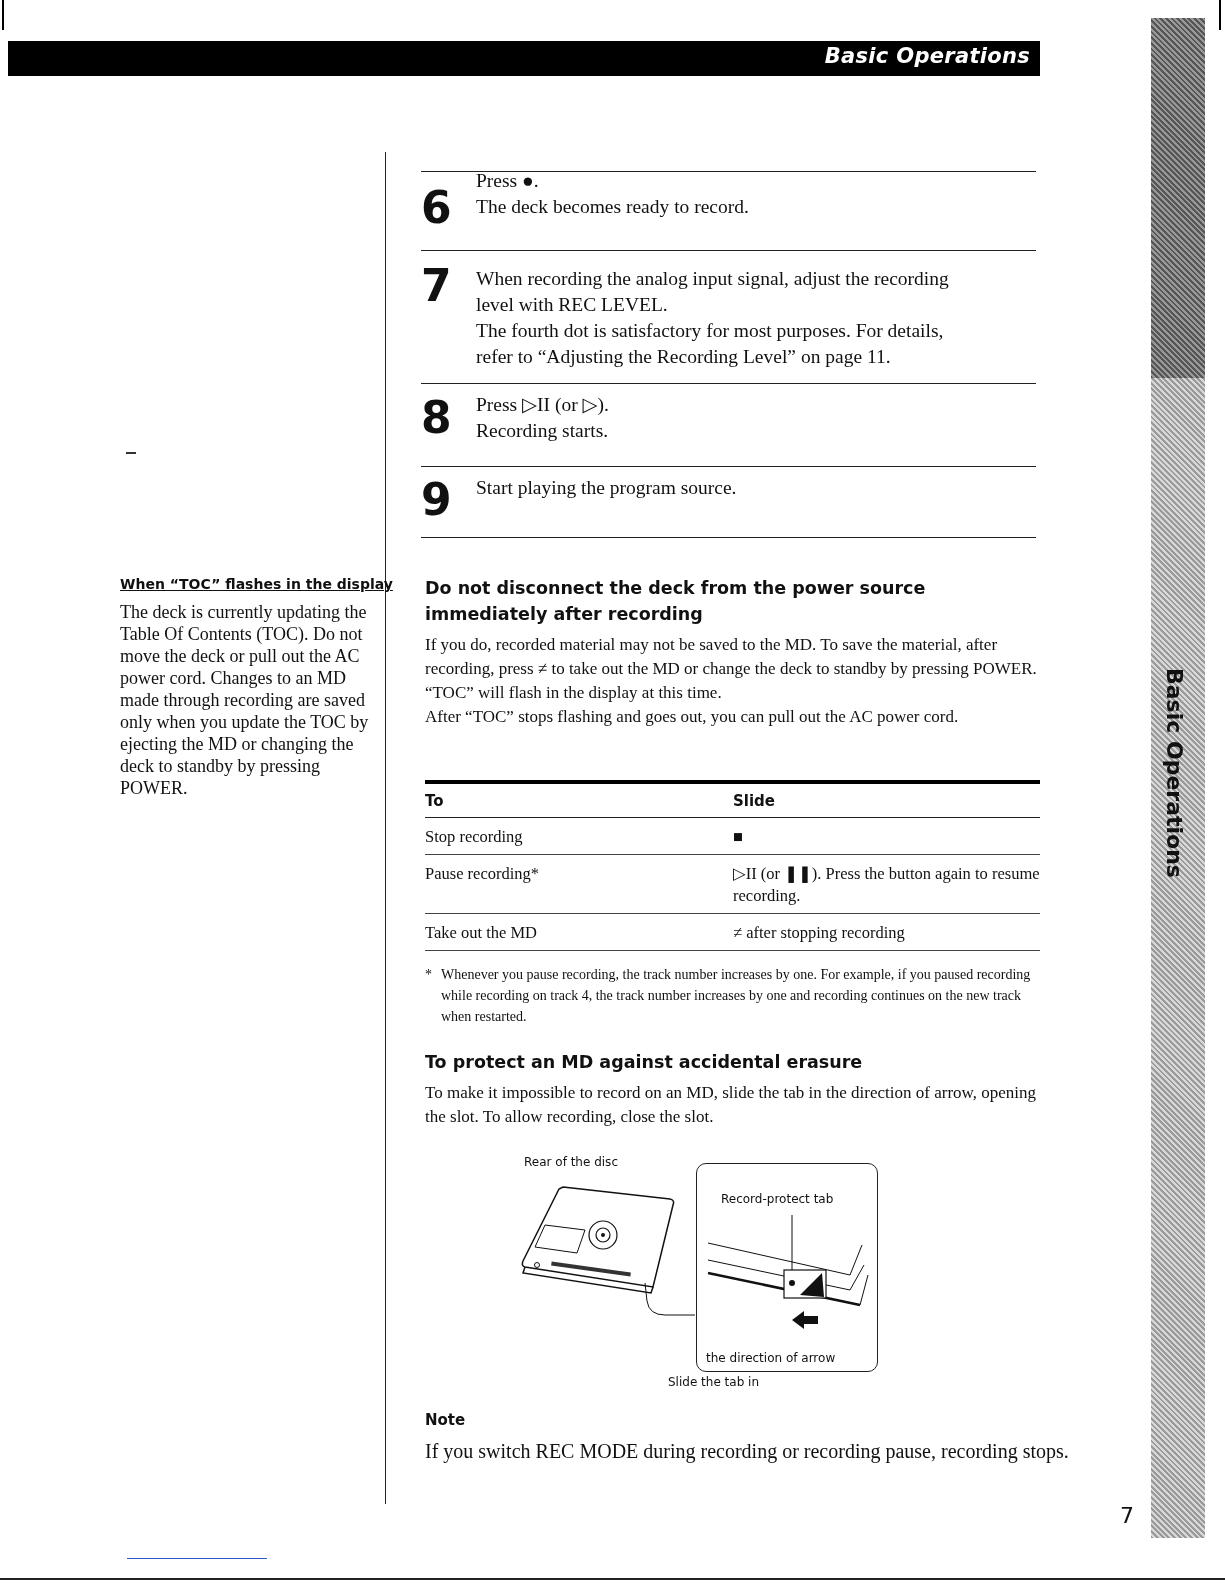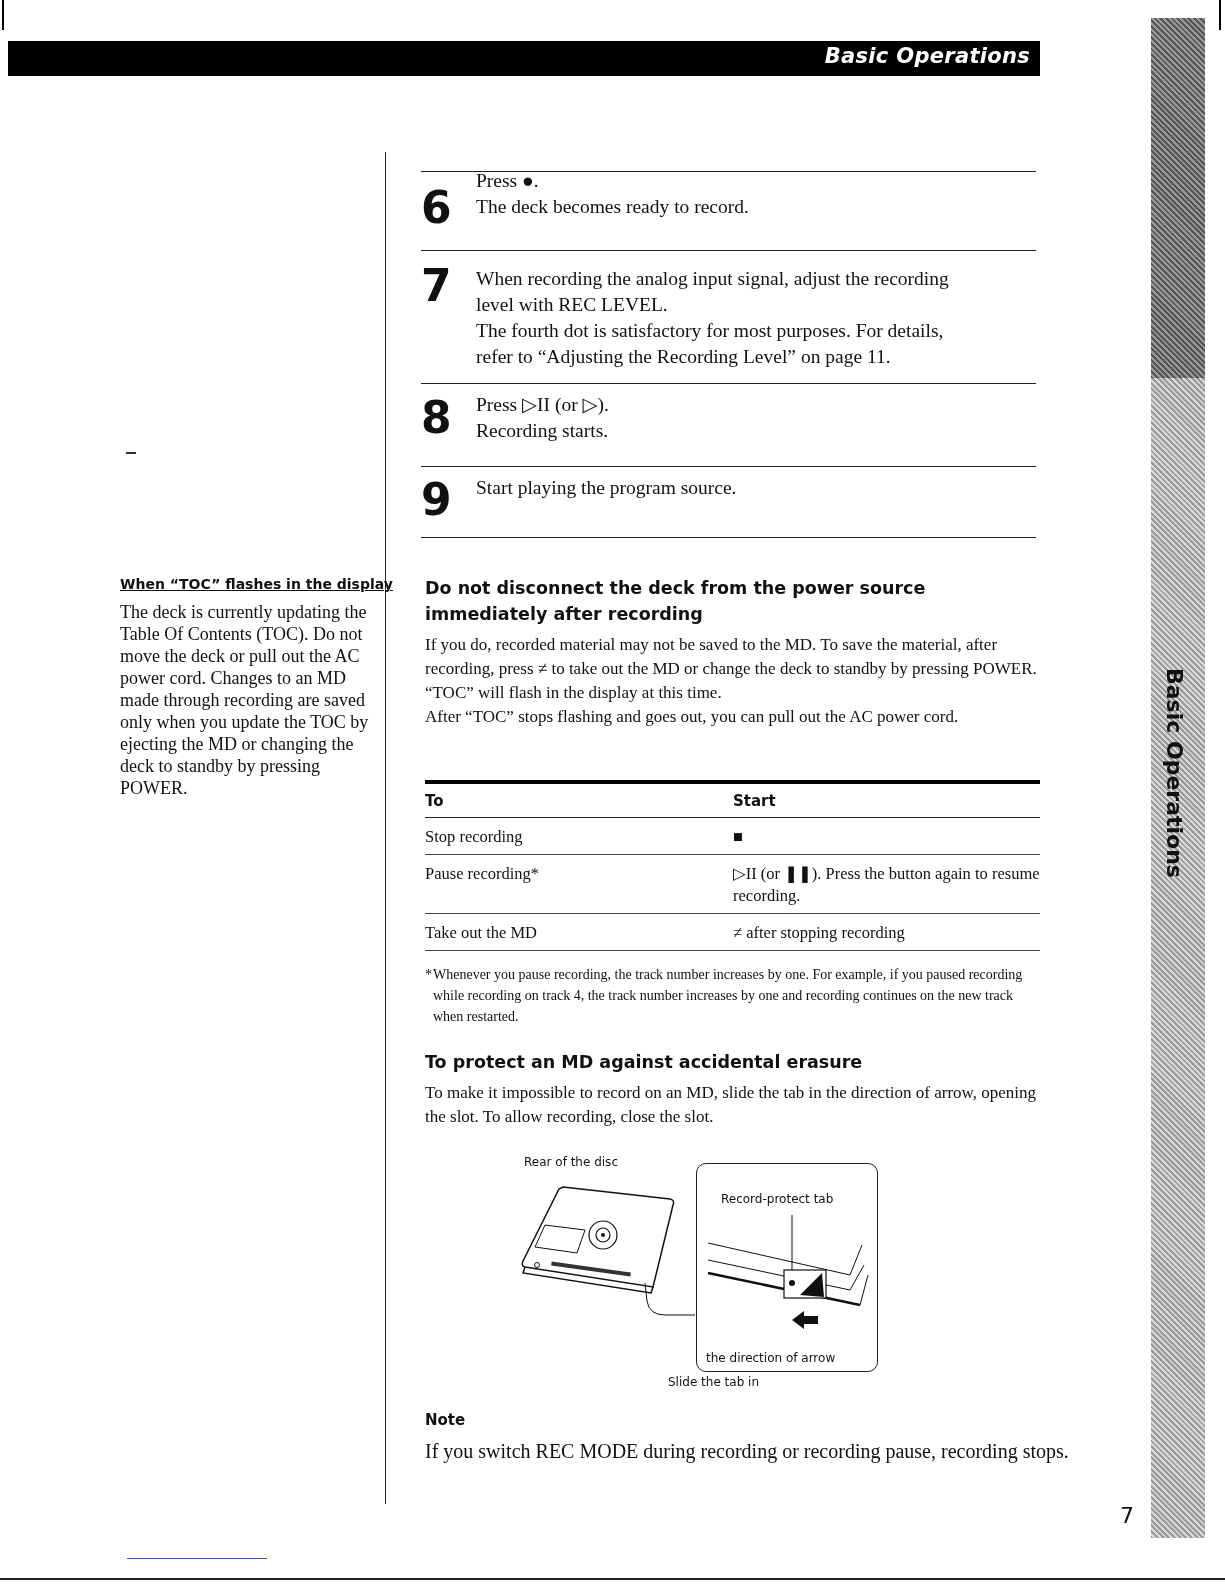--- a/index.html
+++ b/index.html
@@ -40,21 +40,21 @@
   .body-text { left: 425px; font-size: 17px; line-height: 24px; width: 615px; }
 
   
   .tbl { left: 425px; top: 780px; width: 615px; border-collapse: collapse; font-size: 16.5px; }
   .tbl th { text-align: left; font-family: "DejaVu Sans", sans-serif; font-weight: bold; font-size: 15px; padding: 8px 0 7px 0; border-top: 4px solid #000; border-bottom: 1px solid #222; }
   .tbl td { vertical-align: top; padding: 8px 0 6px 0; border-bottom: 1px solid #444; line-height: 22px; }
   .tbl td.c1, .tbl th.c1 { width: 308px; }
 
   .footnote { left: 425px; top: 964px; width: 615px; font-size: 14px; line-height: 21px; }
   .footnote-star { position: absolute; left: 0; top: 0; }
-  .footnote-text { margin-left: 8px; font-family: Liberation Serif, serif; }
+  .footnote-text { margin-left: 16px; font-family: Liberation Serif, serif; }
 
   
   .illus-label { font-family: "DejaVu Sans", sans-serif; font-weight: normal; font-size: 12px; }
   .callout-box { left: 696px; top: 1163px; width: 180px; height: 207px; border: 1px solid #222; border-radius: 10px; }
 
   .note-title { left: 425px; top: 1411px; font-size: 15px; font-weight: bold; }
   .note-text { left: 425px; top: 1440px; font-size: 20px; }
 
   .page-number { left: 1120px; top: 1503px; font-size: 22px; font-family: "DejaVu Sans", sans-serif; }
   .bottom-rule { left: 0; top: 1578px; width: 1225px; height: 2px; background: #222; }
@@ -114,21 +114,21 @@
 <div class="abs sec-title sans" style="top:575px;">Do not disconnect the deck from the power source immediately after recording</div>
 <div class="abs body-text" style="top:633px;">
   <div>If you do, recorded material may not be saved to the MD.  To save the material, after recording, press ≠ to take out the MD or change the deck to standby by pressing POWER.  “TOC” will flash in the display at this time.</div>
   <div>After “TOC” stops flashing and goes out, you can pull out the AC power cord.</div>
 </div>
 
 <table class="abs tbl">
   <thead>
     <tr>
       <th class="c1">To</th>
-      <th>Start</th>
+      <th>Slide</th>
     </tr>
   </thead>
   <tbody>
     <tr>
       <td class="c1">Stop recording</td>
       <td>■</td>
     </tr>
     <tr>
       <td class="c1">Pause recording*</td>
       <td>▷II (or ❚❚).  Press the button again to resume recording.</td>

